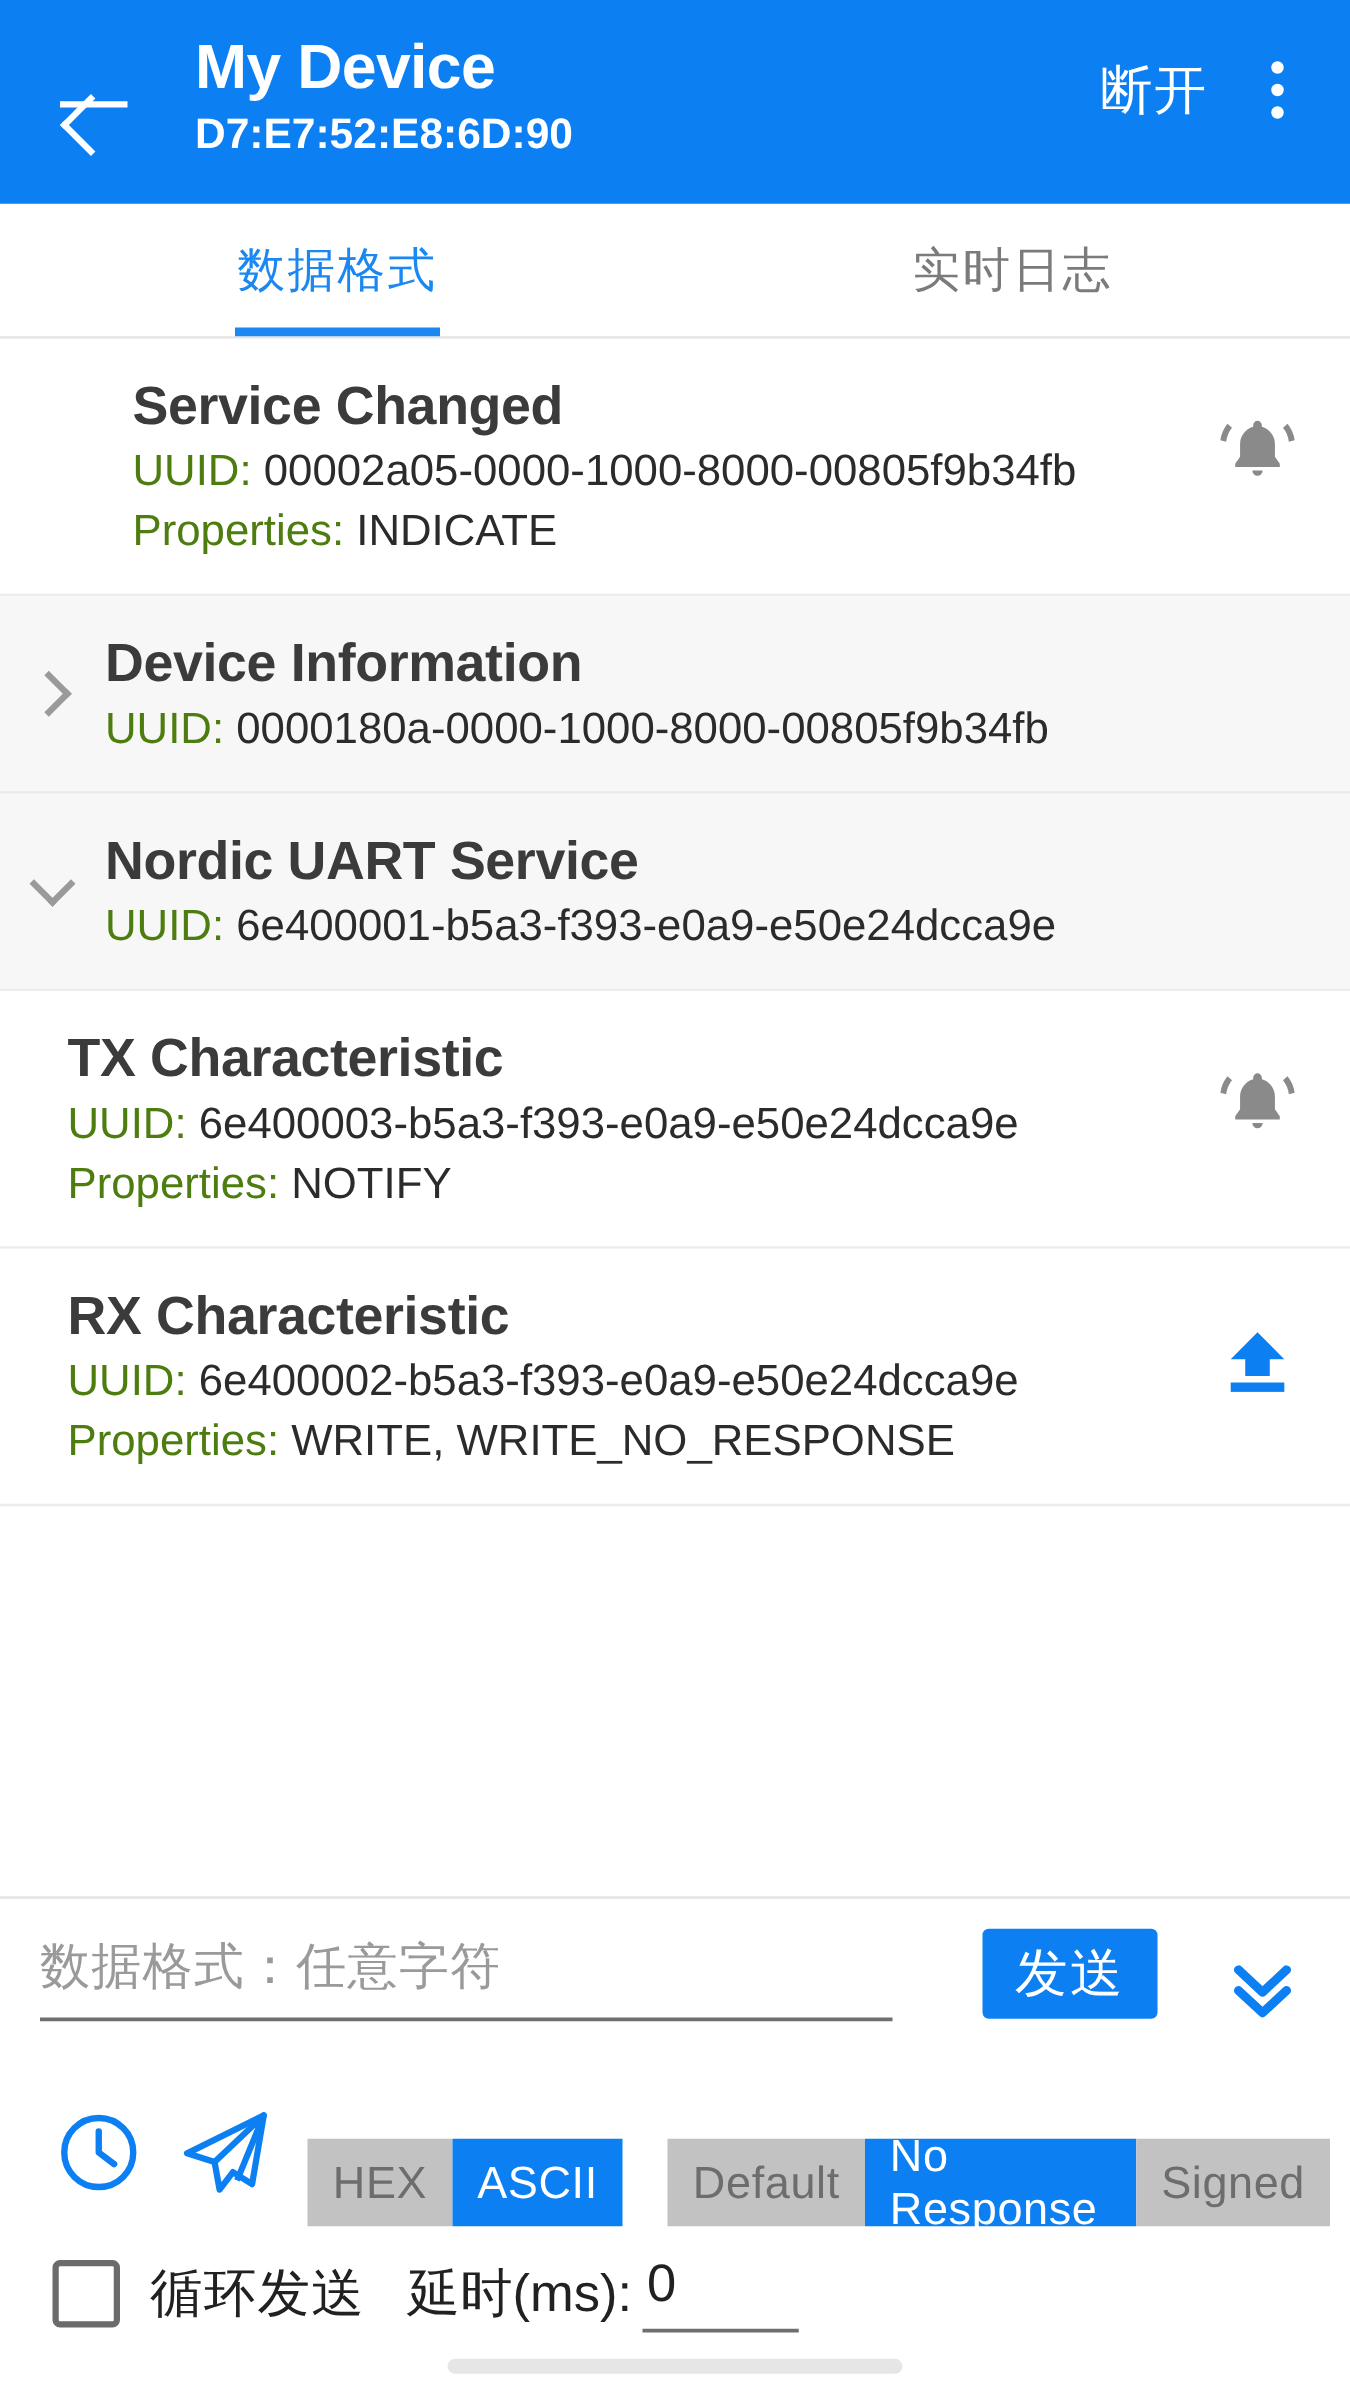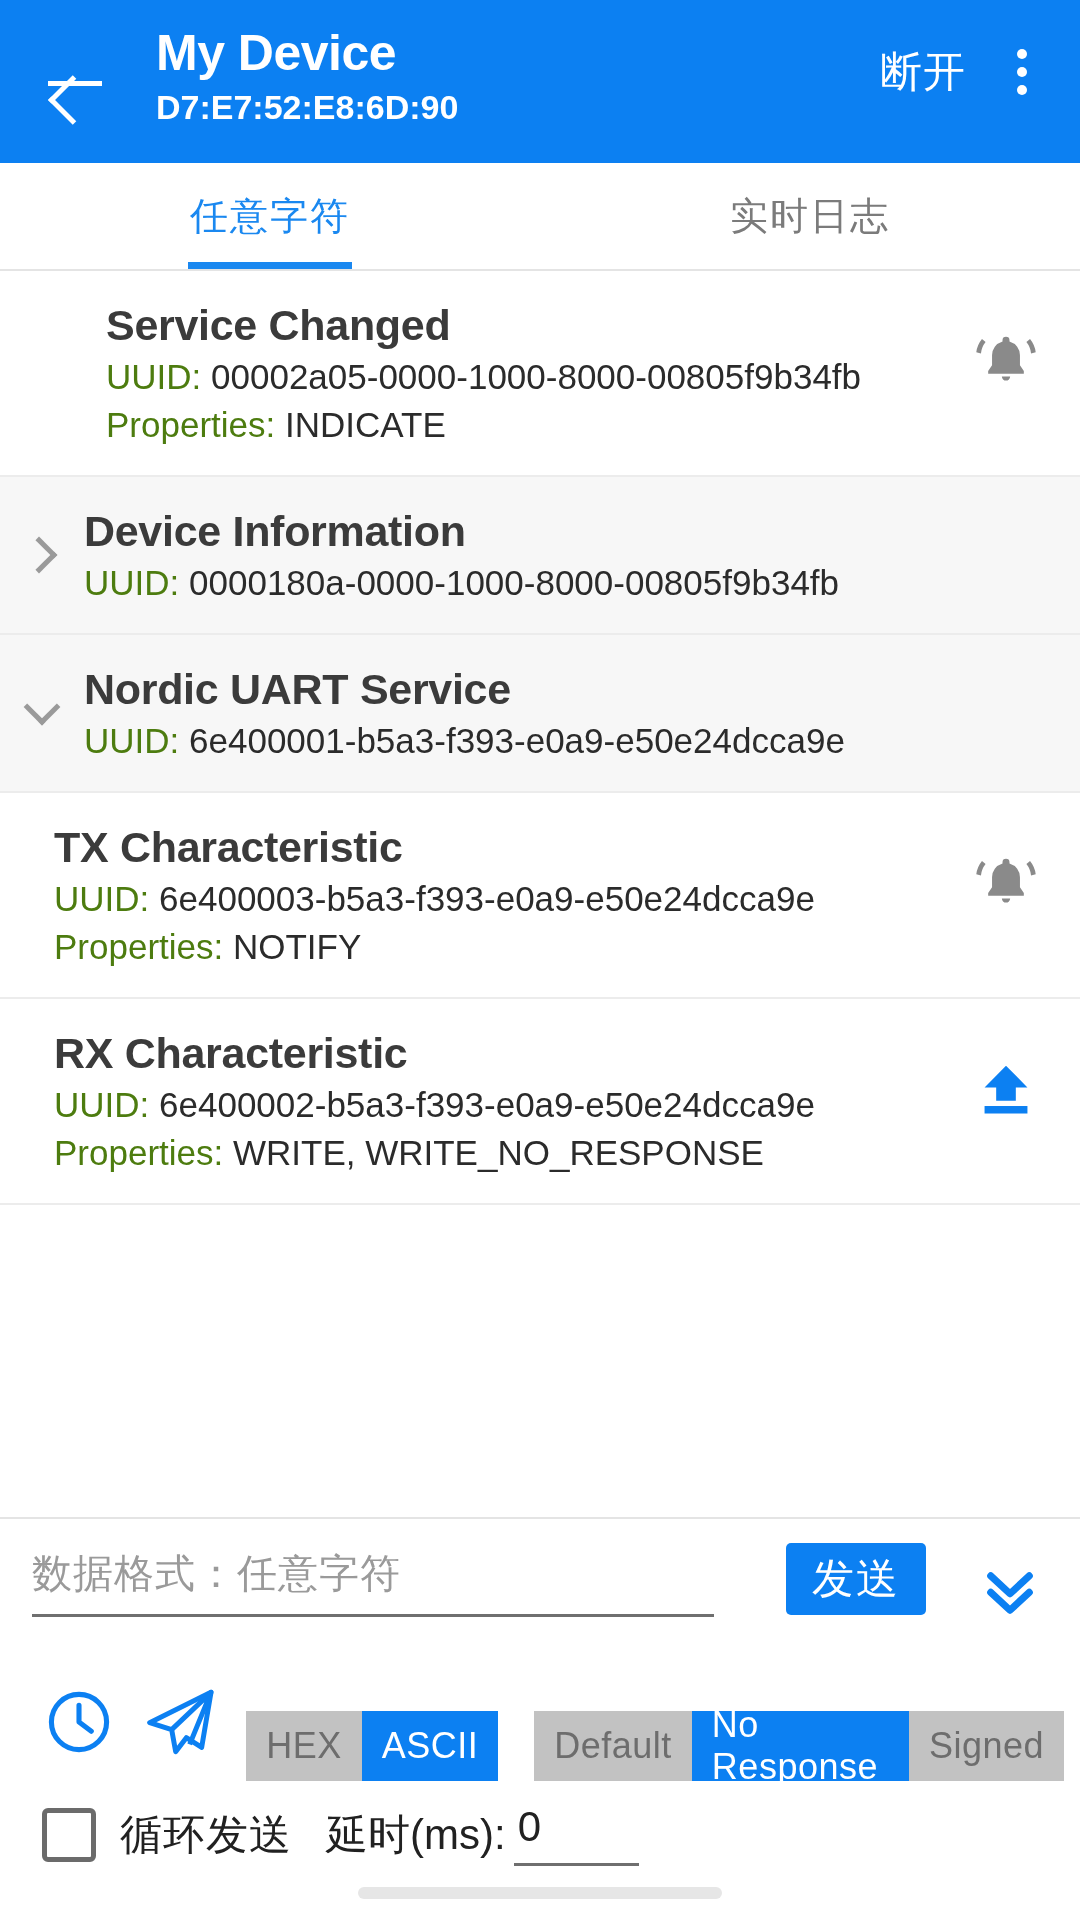--- a/index.html
+++ b/index.html
@@ -372,21 +372,21 @@
       <div class="overflow-btn">
         <i></i>
         <i></i>
         <i></i>
       </div>
     </div>
   </div>
 
   <div class="tabs">
     <div class="tab active">
-      <span>任意字符</span>
+      <span>数据格式</span>
     </div>
     <div class="tab">
       <span>实时日志</span>
     </div>
   </div>
 
   <div class="list">
 
     <div class="row plain">
       <div class="row-body">

